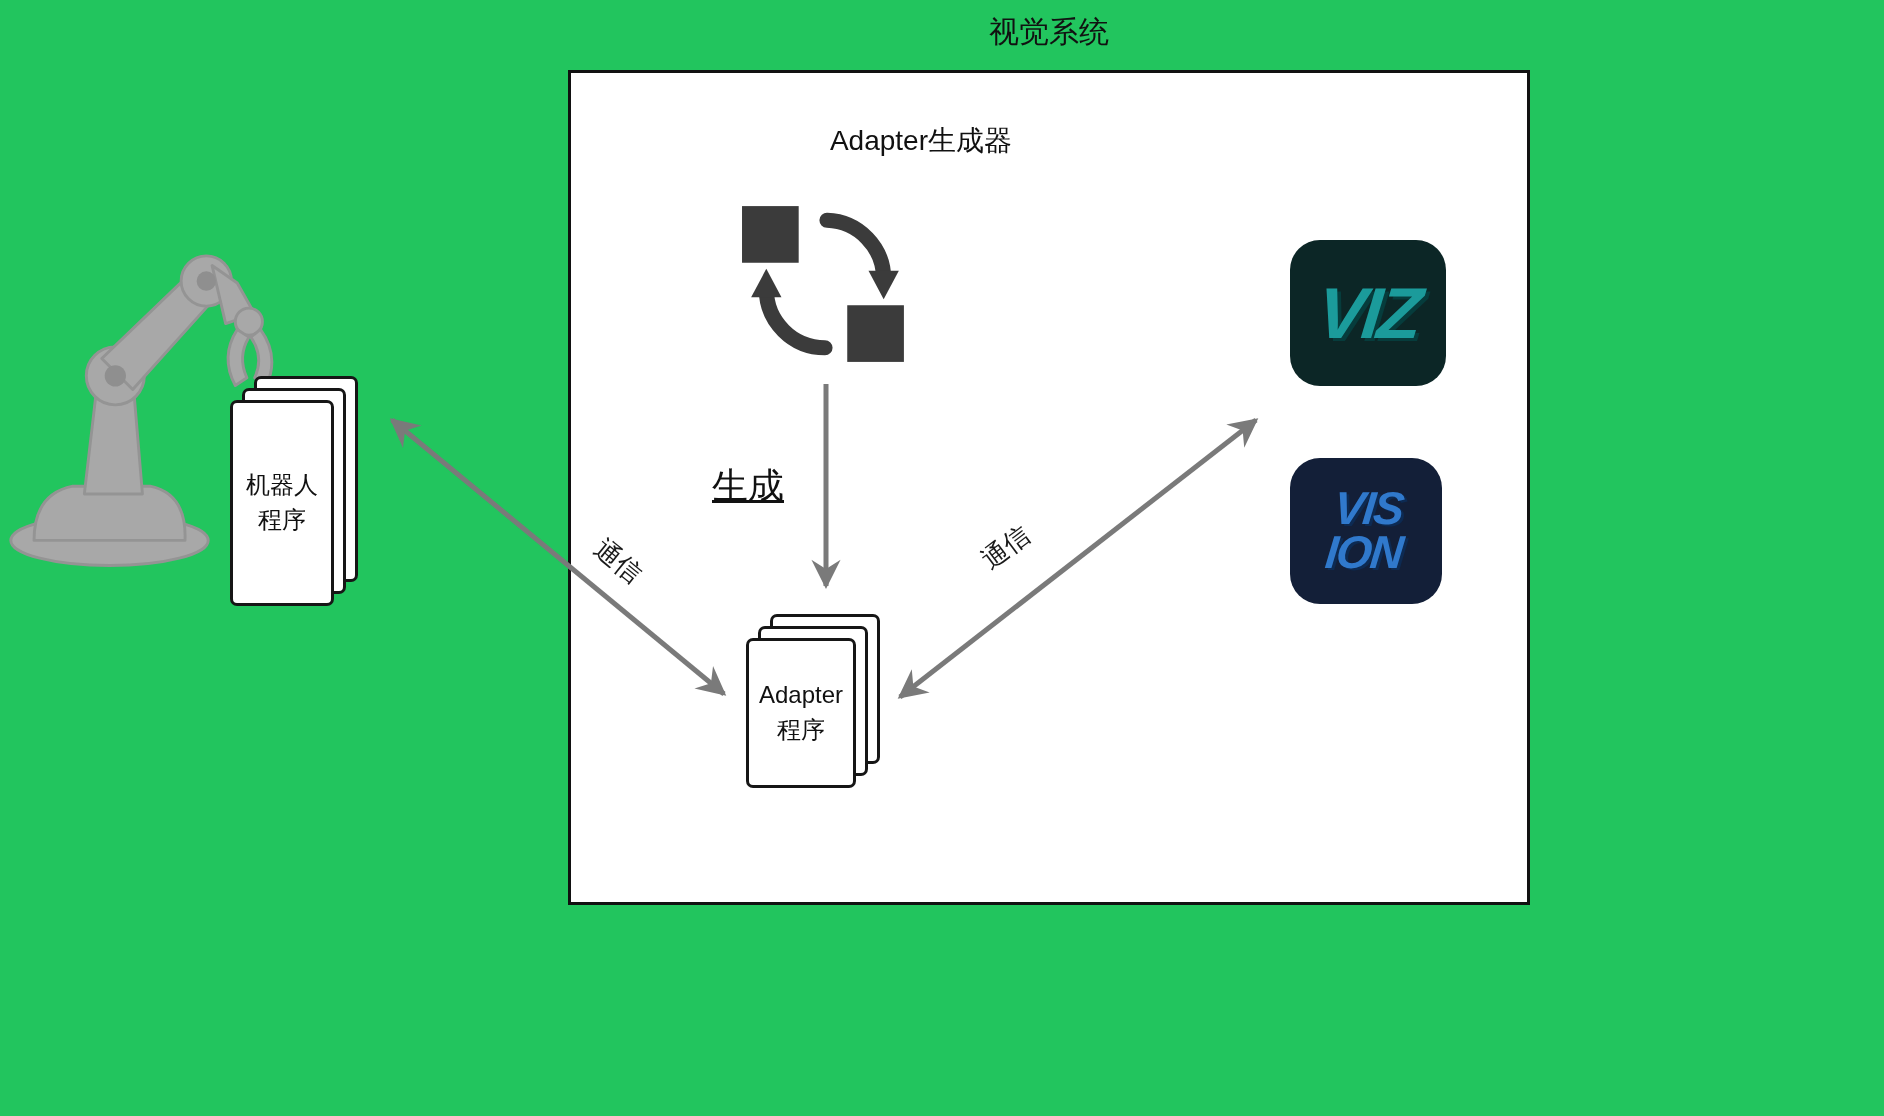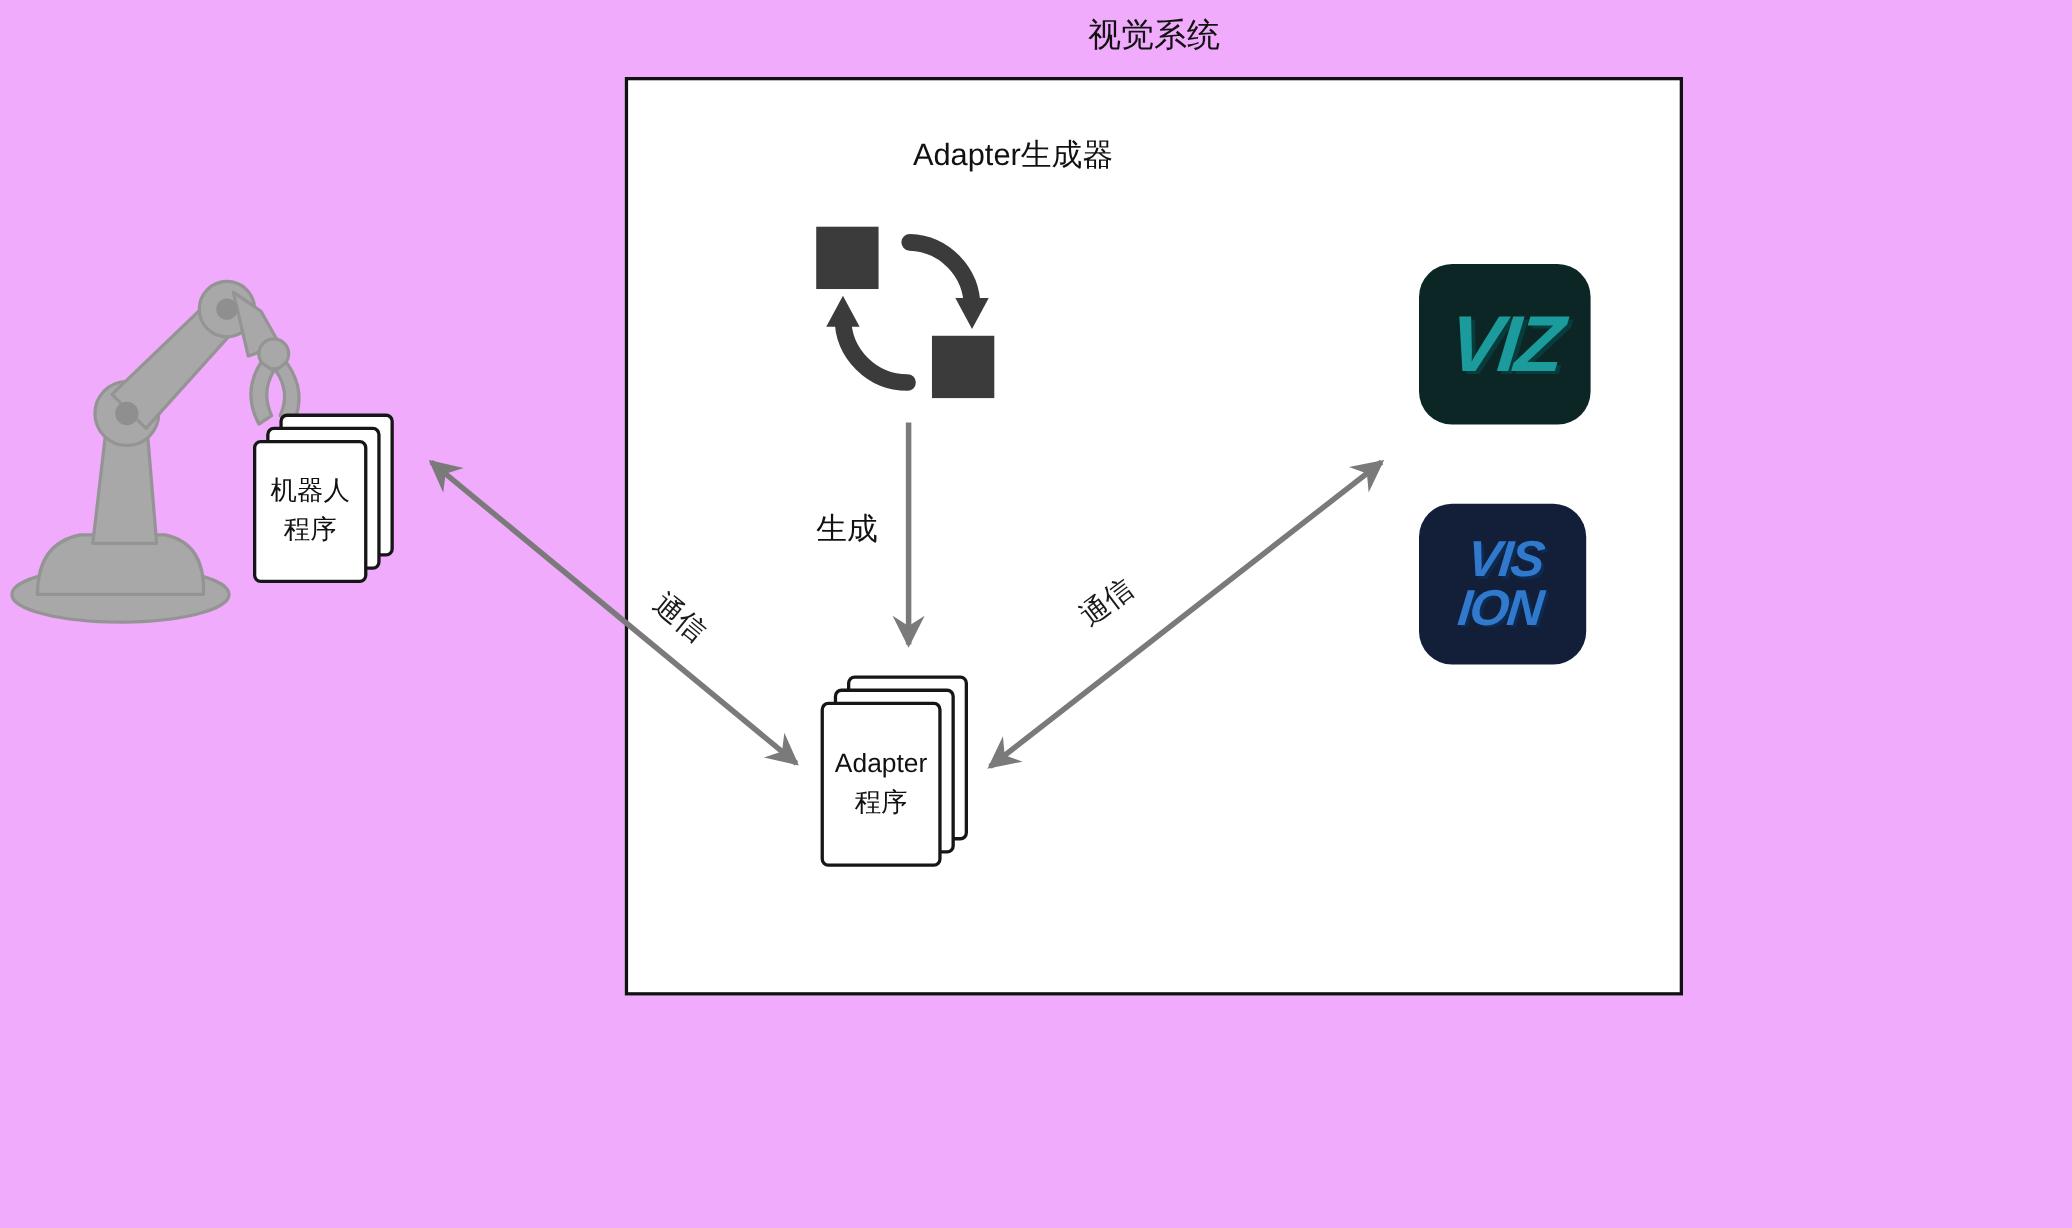--- a/index.html
+++ b/index.html
@@ -1,39 +1,39 @@
 <!DOCTYPE html>
 <html><head>
 <meta charset="utf-8">
 <style>
   * { margin:0; padding:0; box-sizing:border-box; }
   html,body { background:#ffffff; }
   body { font-family:"Liberation Sans","DejaVu Sans",sans-serif; color:#111; }
-  .canvas { position:relative; width:1884px; height:1116px; background:#f0abfc; overflow:hidden; }
+  .canvas { position:relative; width:1884px; height:1116px; background:#22c55e; overflow:hidden; }
   .abs { position:absolute; }
 
   .diagram-title { top:12px; left:568px; width:962px; text-align:center; font-size:30px; color:#111; }
 
   .system-box { left:568px; top:70px; width:962px; height:835px; border:3px solid #111; background:#fff; }
 
   .generator-label { left:640px; top:122px; width:372px; text-align:right; font-size:28px; }
-  .generate-label { left:742px; top:462px; font-size:28px; }
+  .generate-label { left:712px; top:462px; font-size:36px;text-decoration:underline; }
   .project-label { left:660px; top:840px; width:332px; text-align:center; font-size:28px; }
 
   .sync-icon { left:740px; top:198px; }
 
   
   .doc-stack { position:absolute; }
   .doc-page { position:absolute; background:#fff; border:3px solid #161616; border-radius:7px; }
   .doc-front { display:flex; align-items:center; justify-content:center; text-align:center;
                font-size:24px; color:#111; line-height:1.45; }
   .adapter-stack { left:746px; top:614px; width:134px; height:154px; }
   .adapter-stack .doc-page { width:110px; height:150px; }
   .robot-stack { left:230px; top:376px; width:128px; height:182px; }
-  .robot-stack .doc-page { width:104px; height:130px; }
+  .robot-stack .doc-page { width:104px; height:206px; }
   .p-back2 { left:24px; top:0; }
   .p-back1 { left:12px; top:12px; }
   .p-front { left:0; top:24px; }
 
   
   .comm-label { font-size:26px; color:#1a1a1a; transform-origin:center; white-space:nowrap; }
   .comm-left  { left:592px; top:544px; transform:rotate(39deg); }
   .comm-right { left:980px; top:530px; transform:rotate(-37deg); }
 
   

